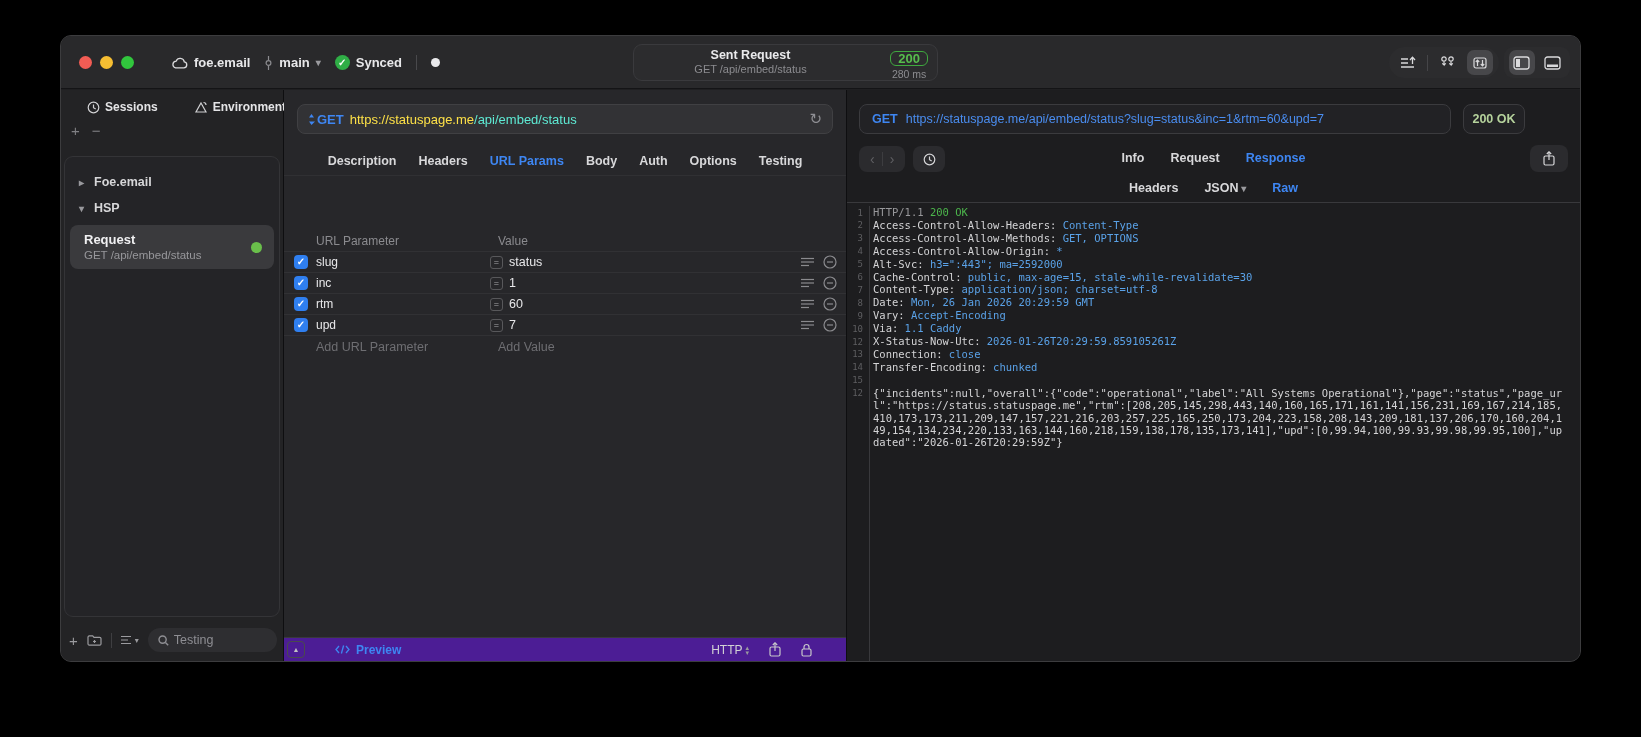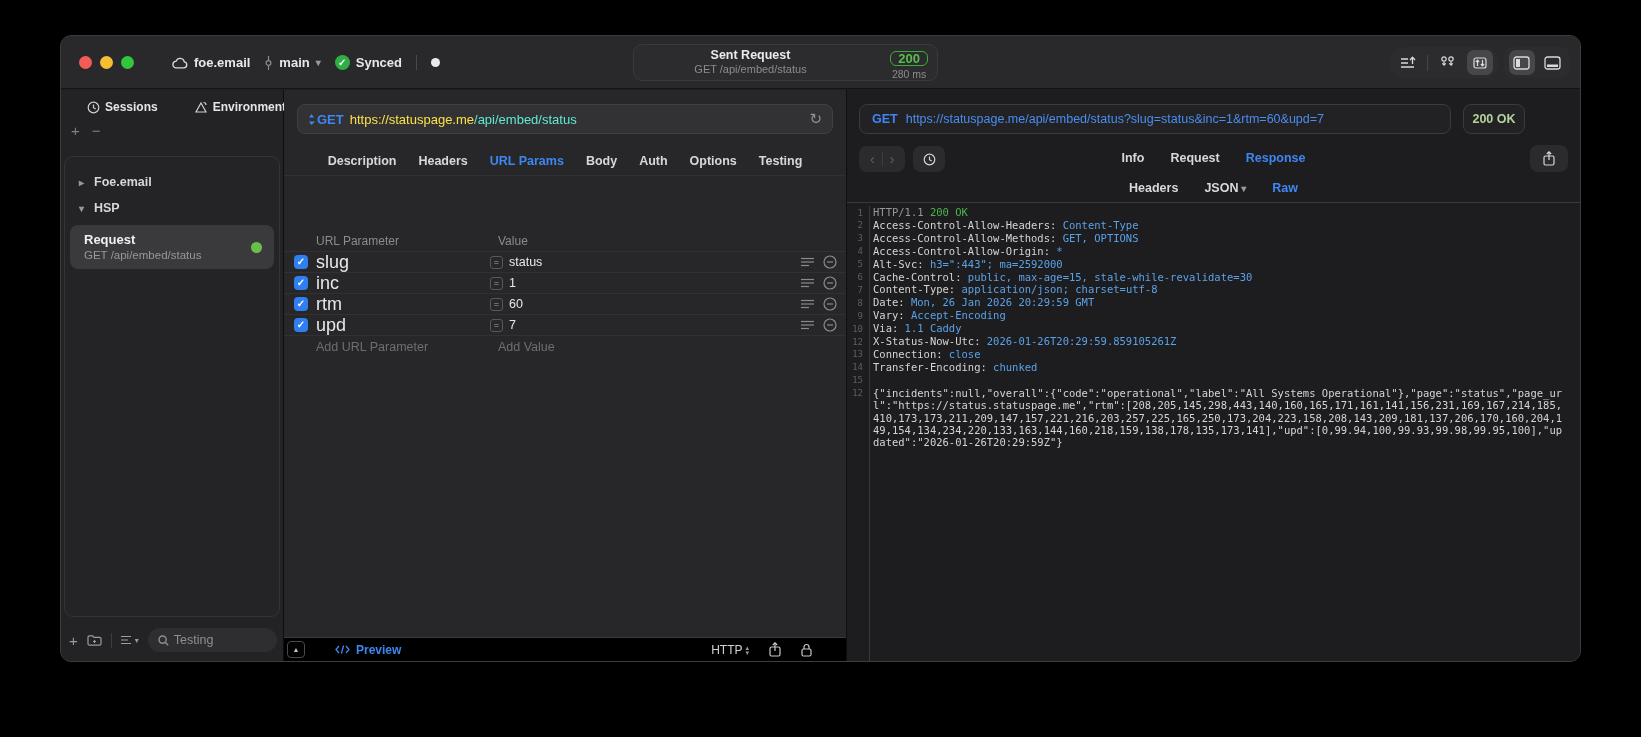--- a/index.html
+++ b/index.html
@@ -69,27 +69,27 @@
   .req-tabs { position:absolute; left:0; right:0; top:56px; height:30px; display:flex; align-items:center; justify-content:center; gap:22px; border-bottom:1px solid #303033; }
   .rtab { color:#d8d8da; font-size:12.5px; font-weight:600; }
   .rtab.active { color:#3e86f2; }
   .ptable { position:absolute; left:0; right:0; top:96px;margin-top:44px; }
   .pt-head { display:flex; height:22px; align-items:center; color:#8b8b8f; font-size:12px; border-bottom:1px solid #313134; }
   .col-name { margin-left:32px; width:162px; }
   .col-val { margin-left:20px; }
   .prow { display:flex; align-items:center; height:21px; border-bottom:1px solid #313134; position:relative; }
   .pcheck { width:14px; height:14px; margin-left:10px; border-radius:4px; background:#2f7ff0; color:#fff; font-size:10px; font-weight:700;
             display:flex; align-items:center; justify-content:center; line-height:1; }
-  .pname { margin-left:8px; width:154px; color:#e8e8ea; font-size:18px; }
+  .pname { margin-left:8px; width:154px; color:#e8e8ea; font-size:12px; }
   .eqbox { width:13px; height:13px; border:1px solid #58585b; border-radius:3px; color:#a9a9ac; font-size:9px;
            display:flex; align-items:center; justify-content:center; margin-left:20px; }
   .pval { margin-left:6px; color:#e8e8ea; font-size:12.5px; flex:1; }
   .prow-icons { display:flex; align-items:center; gap:9px; margin-right:9px; color:#8a8a8e; }
   .addrow { display:flex; height:21px; align-items:center; color:#6e6e72; font-size:12.5px; }
-  .mid-bottom { position:absolute; left:0; right:0; bottom:0; height:24px; border-top:1px solid #39393c; background:#000000;
+  .mid-bottom { position:absolute; left:0; right:0; bottom:0; height:24px; border-top:1px solid #39393c; background:#4c1d95;
                 display:flex; align-items:center; font-size:12px; }
   .panel-up { width:18px; height:17px; border:1px solid #4a4a4d; border-radius:4px; margin-left:3px; color:#c0c0c3; font-size:7px;
               display:flex; align-items:center; justify-content:center; }
   .preview { display:flex; align-items:center; gap:6px; color:#3e86f2; margin-left:30px; font-weight:600; }
   .mb-right { margin-left:auto; display:flex; align-items:center; gap:20px; margin-right:34px; color:#d2d2d4; }
   .http-sel { display:flex; align-items:center; gap:3px; }
   .updown { display:flex; flex-direction:column; line-height:5px; font-size:7px; color:#9a9a9e; }
 
   
   .resp-urlrow { position:absolute; left:12px; right:12px; top:14px; height:30px; display:flex; gap:12px; }

